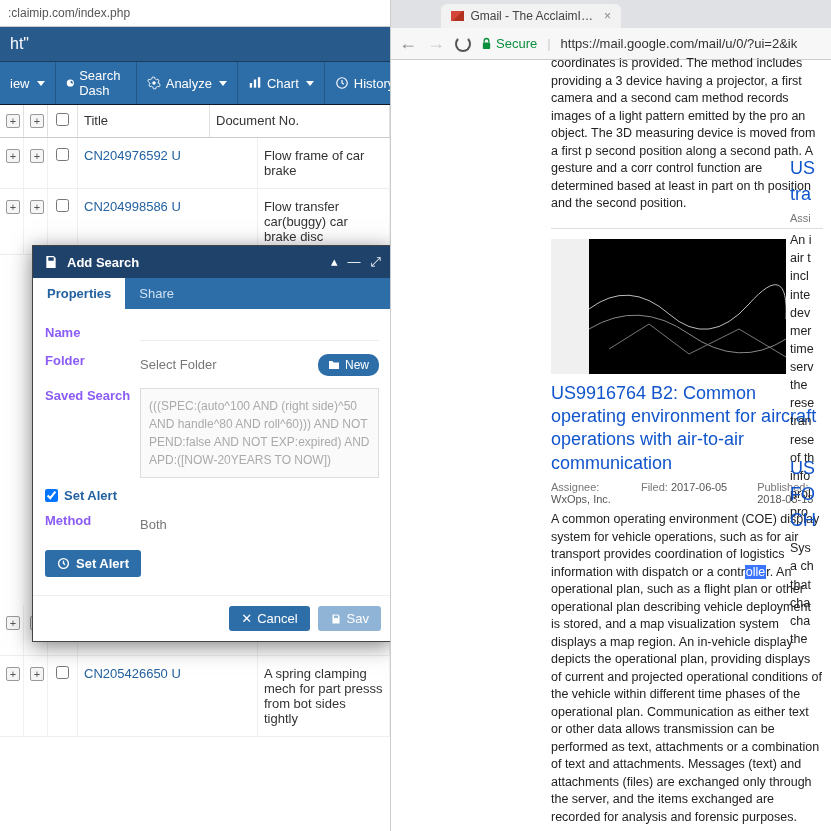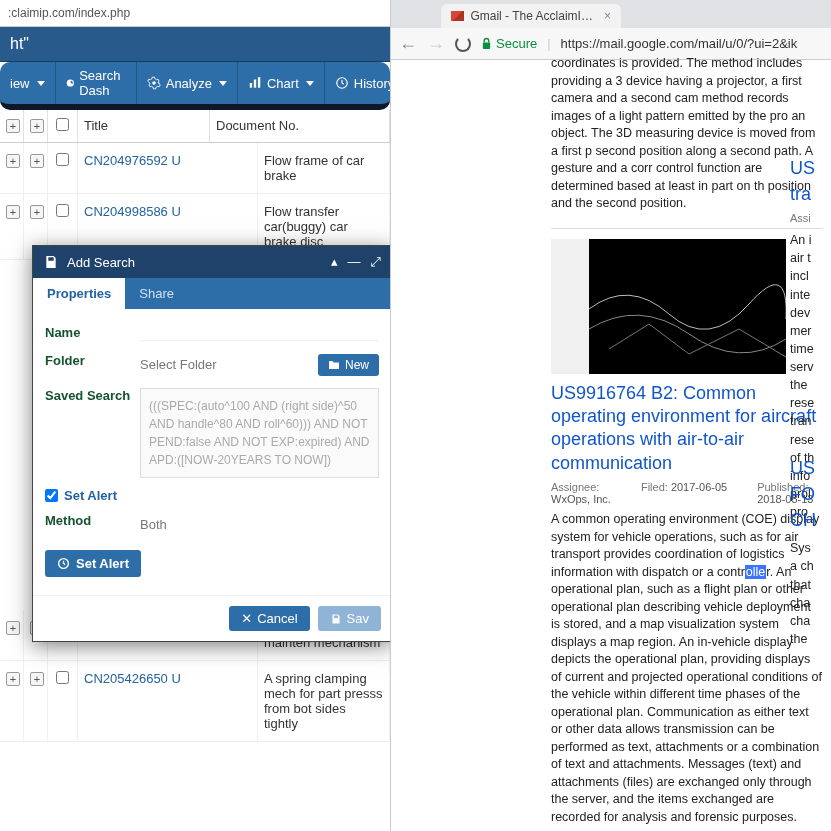--- a/index.html
+++ b/index.html
@@ -3,51 +3,51 @@
 <meta charset="utf-8">
 <style>
 * { box-sizing: border-box; margin: 0; padding: 0; }
 body { font-family: "Segoe UI", Arial, sans-serif; font-size: 13px; color: #333; overflow: hidden; width: 831px; height: 831px; position: relative; background: #f5f5f5; }
 .left-pane { position: absolute; left: 0; top: 0; width: 390px; height: 831px; background: #fff; }
 .right-pane { position: absolute; left: 390px; top: 0; width: 441px; height: 831px; background: #fff; border-left: 1px solid #ccc; }
 
 
 .url-bar { background: #fff; border-bottom: 1px solid #ccc; padding: 6px 8px; color: #555; font-size: 12px; }
 .blue-bar { background: #285a8c; color: #fff; padding: 8px 10px; font-size: 16px; border-bottom: 1px solid #183d5f; }
-.toolbar { background: #2d6da8; display: flex; border-bottom: 6px solid #0f172a; border-radius: 10px; }
+.toolbar { background: #2d6da8; display: flex; border-bottom: 1px solid #0f172a; }
 .toolbar .btn { display: flex; align-items: center; gap: 5px; color: #fff; padding: 6px 10px; border-right: 1px solid #215886; font-size: 13px; cursor: pointer; }
 .toolbar .caret { width: 0; height: 0; border-left: 4px solid transparent; border-right: 4px solid transparent; border-top: 5px solid #fff; margin-left: 2px; }
 .toolbar .icon { width: 14px; height: 14px; }
 
 .grid-header { display: flex; background: #fff; border-bottom: 1px solid #ccc; }
 .grid-header .cell { padding: 8px 6px; font-size: 13px; color: #333; border-right: 1px solid #e0e0e0; }
 .col-exp { width: 24px; text-align: center; }
 .col-chk { width: 30px; text-align: center; }
 .col-doc { width: 180px; }
 .col-title { flex: 1; }
 
 .grid-row { display: flex; border-bottom: 1px solid #eee; }
 .grid-row .cell { padding: 10px 6px; border-right: 1px solid #f0f0f0; }
 .plus { display: inline-block; width: 14px; height: 14px; border: 1px solid #999; background: #f5f5f5; color: #555; font-size: 11px; line-height: 12px; text-align: center; border-radius: 2px; }
 .doclink { color: #2462a0; }
 
 
 .modal { position: absolute; left: 32px; top: 245px; width: 360px; background: #fff; box-shadow: 0 4px 20px rgba(0,0,0,.5); border: 1px solid #444; }
 .modal-head { background: #1f426b; color: #fff; padding: 8px 10px; display: flex; align-items: center; justify-content: space-between; }
-.modal-head .ht { display: flex; align-items: center; gap: 8px; font-weight: 400; }
+.modal-head .ht { display: flex; align-items: center; gap: 8px; font-weight: 700; }
 .modal-head .ctrls { display: flex; gap: 10px; font-size: 13px; }
 .tabs { display: flex; background: #2d6da8; }
 .tabs .tab { padding: 8px 14px; color: #cfe1f2; cursor: pointer; }
 .tabs .tab.active { background: #fff; color: #2462a0; font-weight: 600; }
 .modal-body { padding: 10px 12px; }
 .row { display: flex; align-items: flex-start; padding: 6px 0; }
-.row .lbl { width: 95px; font-weight: 600; color: #14532d; font-size: 13px; }
+.row .lbl { width: 95px; font-weight: 600; color: #8b5cf6; font-size: 13px; }
 .row .val { flex: 1; }
 .dropdown { display: flex; justify-content: flex-start; align-items: center; color: #777; padding: 4px 0; cursor: pointer; }
-.newbtn { background: #2d6da8; color: #fff; padding: 4px 10px; border-radius: 3px; font-size: 12px; display: inline-flex; align-items: center; gap: 5px; }
+.newbtn { background: #2d6da8; color: #fff; padding: 4px 10px; border-radius: 10px; font-size: 12px; display: inline-flex; align-items: center; gap: 5px; }
 .savedbox { border: 1px solid #ddd; background: #fafafa; padding: 8px; color: #aaa; font-size: 12px; line-height: 1.5; min-height: 70px; }
 .chk-row { display: flex; align-items: center; gap: 6px; color: #2462a0; font-weight: 600; padding: 4px 0; }
 .setalert { background: #2d6da8; color: #fff; padding: 6px 12px; border-radius: 3px; display: inline-flex; align-items: center; gap: 6px; font-weight: 600; }
 .modal-foot { padding: 10px; display: flex; justify-content: flex-end; gap: 8px; border-top: 1px solid #eee; }
 .fbtn { padding: 5px 12px; border-radius: 3px; color: #fff; font-size: 13px; display: inline-flex; align-items: center; gap: 5px; }
 .btn-cancel { background: #2d6da8; }
 .btn-save { background: #8fb4d6; }
 
 
 .tabstrip { background: #dfe1e5; display: flex; height: 28px; align-items: flex-end; padding-left: 50px; }

